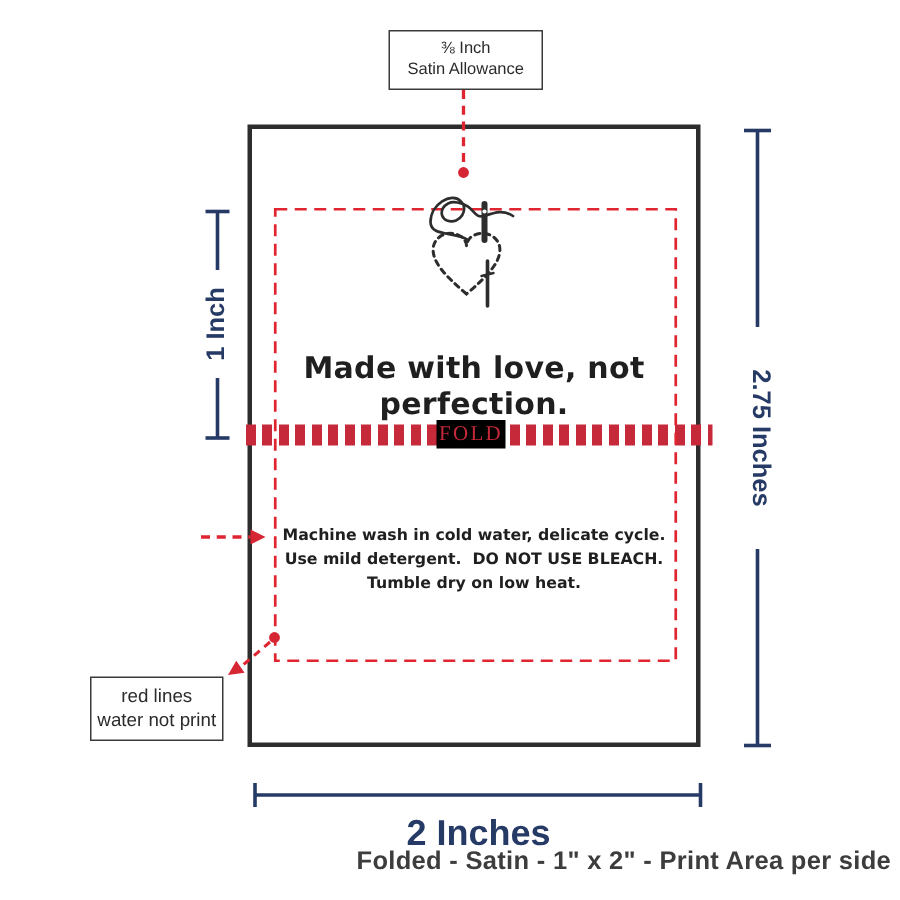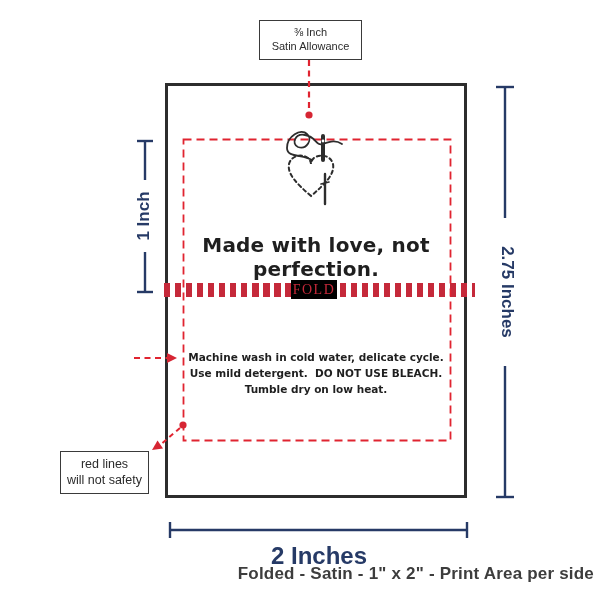--- a/index.html
+++ b/index.html
@@ -111,21 +111,21 @@
   </svg>
 
   <div class="callout" style="left:259px;top:20px;width:101px;height:38px;font-size:11px;">
     <div class="cl">⅜ Inch</div>
     <div class="cl">Satin Allowance</div>
   </div>
 
 
   <div class="callout" style="left:60px;top:451px;width:87px;height:41px;font-size:12.5px;">
     <div class="cl">red lines</div>
-    <div class="cl">will not safety</div>
+    <div class="cl">water not print</div>
   </div>
 
   <div class="label-text msg">Made with love, not perfection.</div>
   <div class="fold-label">FOLD</div>
   <div class="label-text care">
     <div class="care-line">Machine wash in cold water, delicate cycle.</div>
     <div class="care-line">Use mild detergent.  DO NOT USE BLEACH.</div>
     <div class="care-line">Tumble dry on low heat.</div>
   </div>
 

